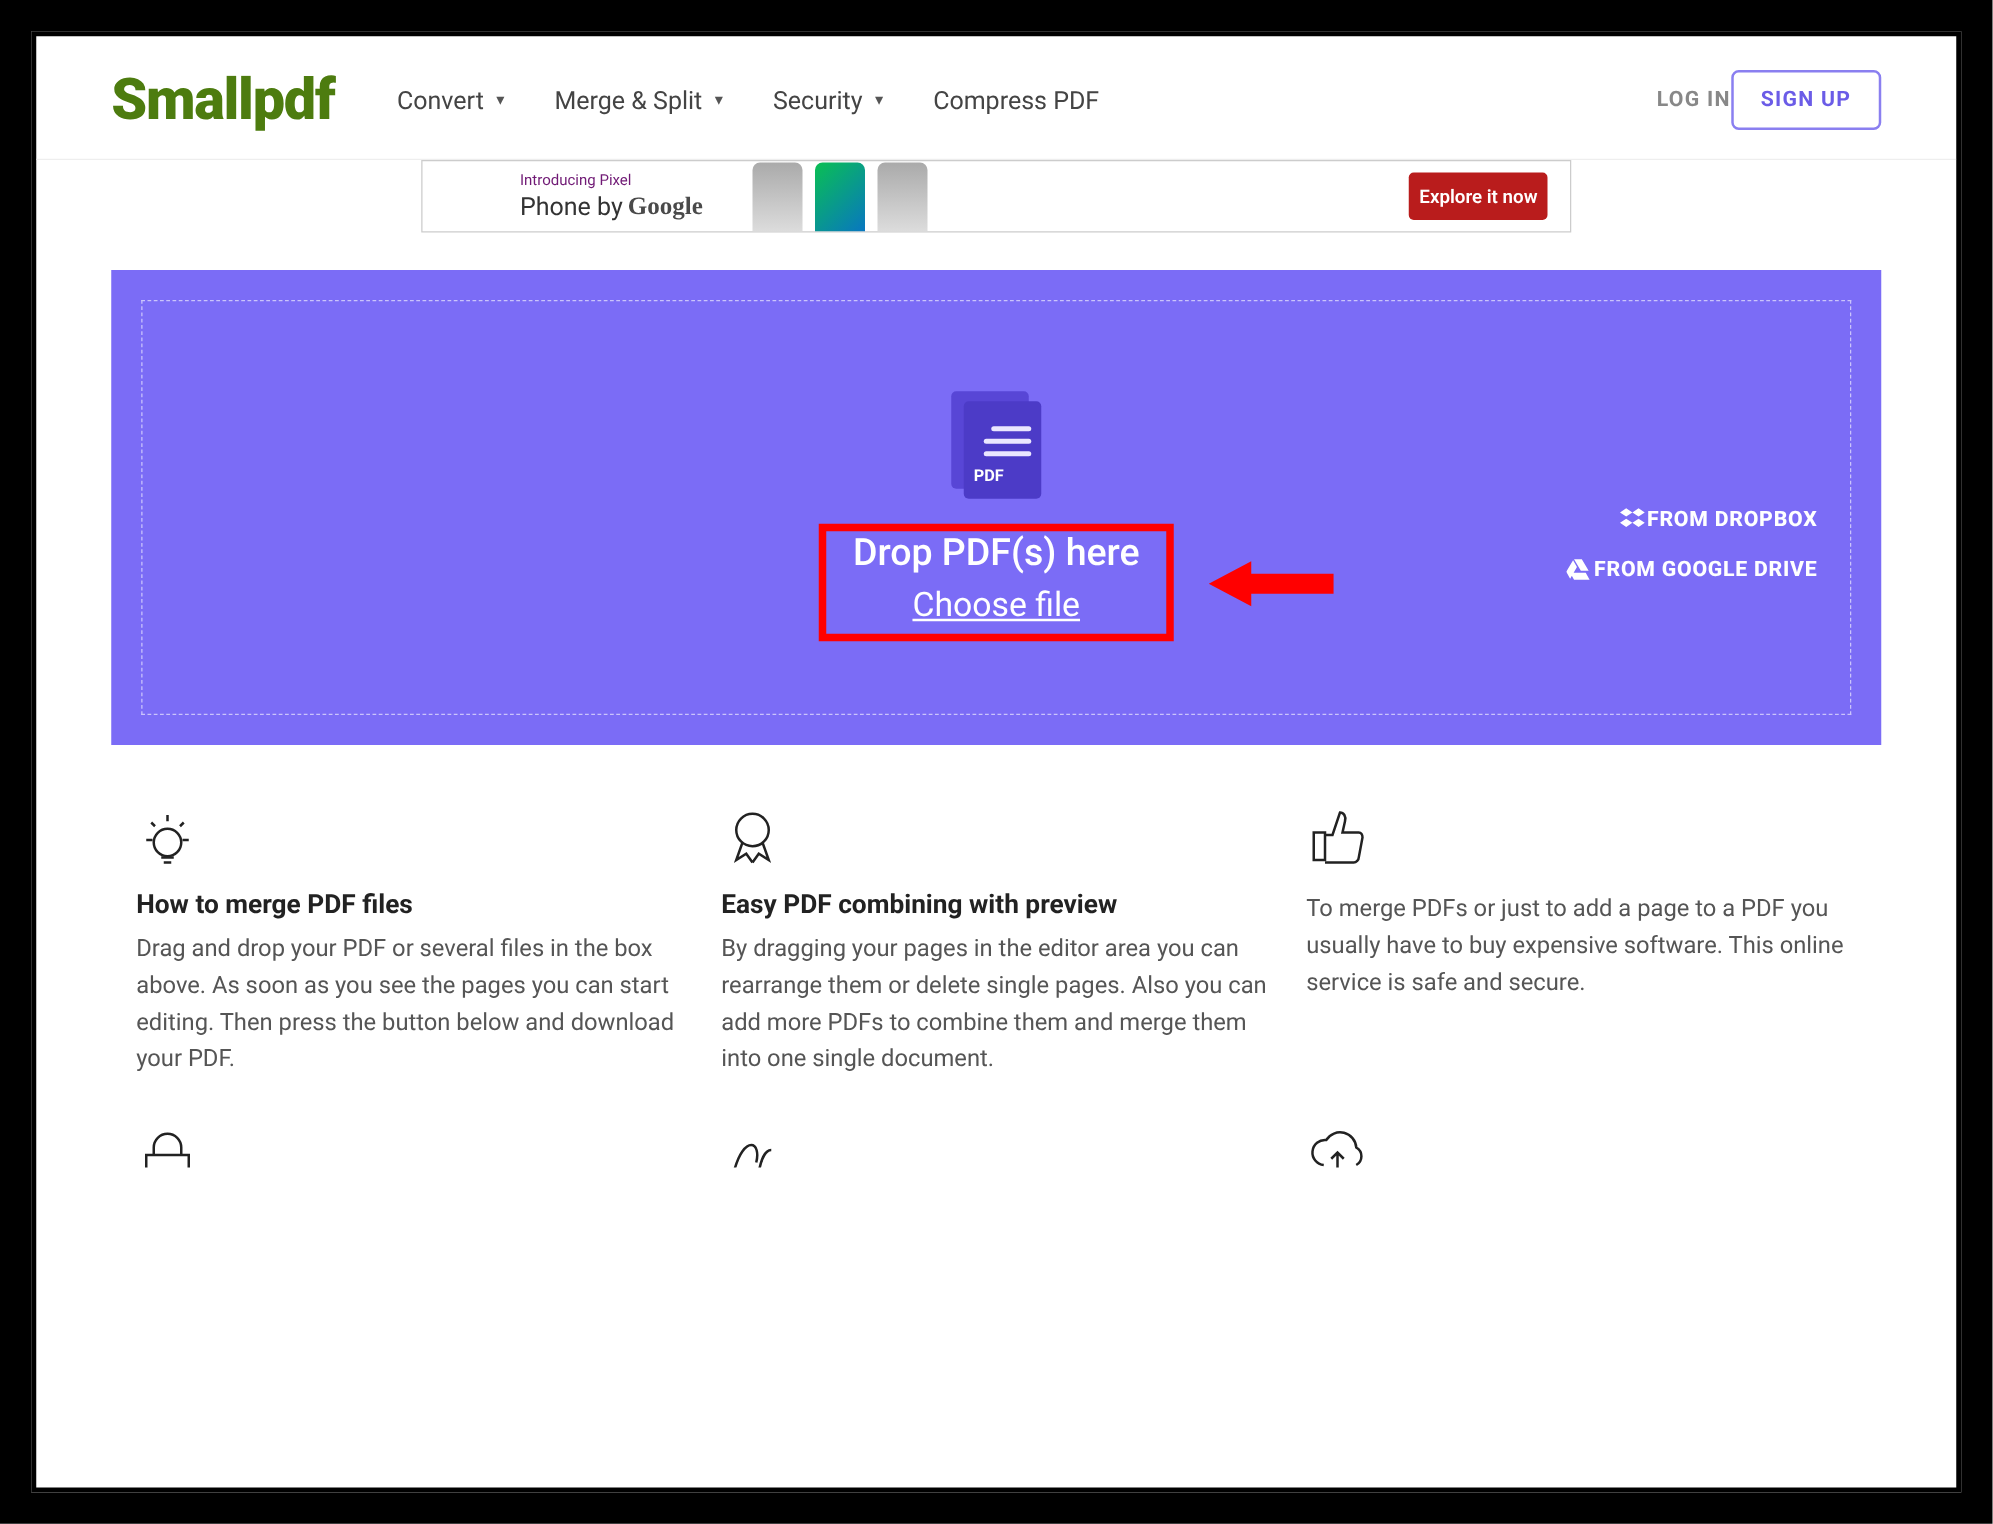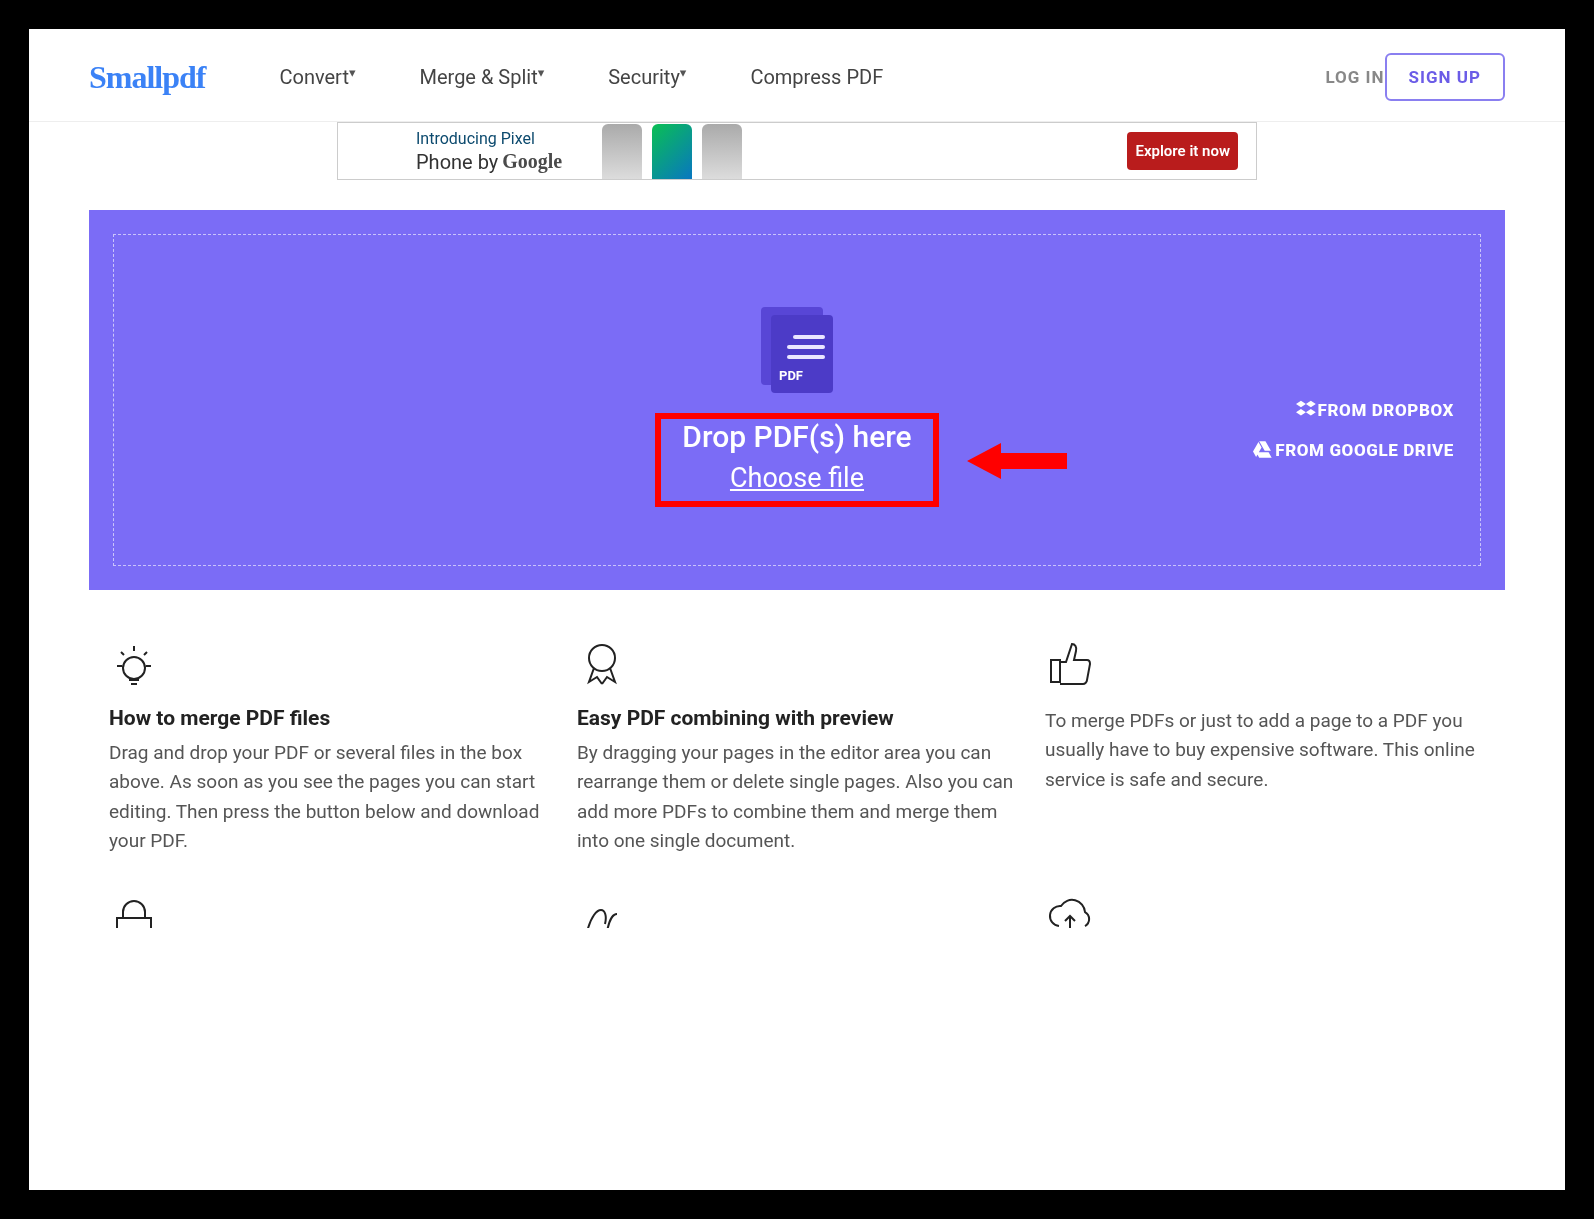--- a/index.html
+++ b/index.html
@@ -18,34 +18,33 @@
   overflow: hidden;
 }
 .header {
   display: flex;
   align-items: center;
   padding: 24px 60px 20px 60px;
   border-bottom: 1px solid #eee;
 }
 .logo {
   font-weight: 900;
-  font-size: 32px;
-  color: #3b82f6;
+  font-size: 46px;
+  color: #4d7c0f;
   letter-spacing: -1px;
   margin-right: 50px;
-  font-family: Liberation Serif, serif;
 }
 .nav { display: flex; gap: 40px; }
 .nav-item {
   color: #444;
   font-size: 20px;
   cursor: pointer;
   display: flex;
-  gap: 0;
-  margin-left: 24px;
+  align-items: center;
+  gap: 10px;
 }
 .chev { font-size: 13px; color: #555; }
 .header-right { margin-left: auto; display: flex; align-items: center; }
 .login {
   color: #888;
   font-size: 17px;
   font-weight: 700;
   letter-spacing: 1px;
   cursor: pointer;
 }
@@ -65,21 +64,21 @@
   height: 58px;
   margin: 0 auto;
   border: 1px solid #ccc;
   display: flex;
   align-items: center;
   padding: 0 18px;
   position: relative;
   overflow: hidden;
 }
 .ad-left { display: flex; flex-direction: column; align-items: flex-start; gap: 2px; margin-left: 60px;}
-.ad-intro { font-size: 16px; color: #0c4a6e; }
+.ad-intro { font-size: 12px; color: #701a75; }
 .ad-title { font-size: 20px; color: #333; display: flex; align-items: center; gap: 4px;}
 .ad-google { font-family: Georgia, serif; font-weight: bold; color: #4a4a4a;}
 .ad-phone {
   width: 140px; height: 58px; margin-left: 40px;
   display: flex; gap: 10px; align-items: flex-end;
 }
 .phone-shape {
   width: 40px; height: 56px; background: linear-gradient(#aaa,#ddd); border-radius: 6px 6px 0 0;
 }
 .phone-shape.bright {

